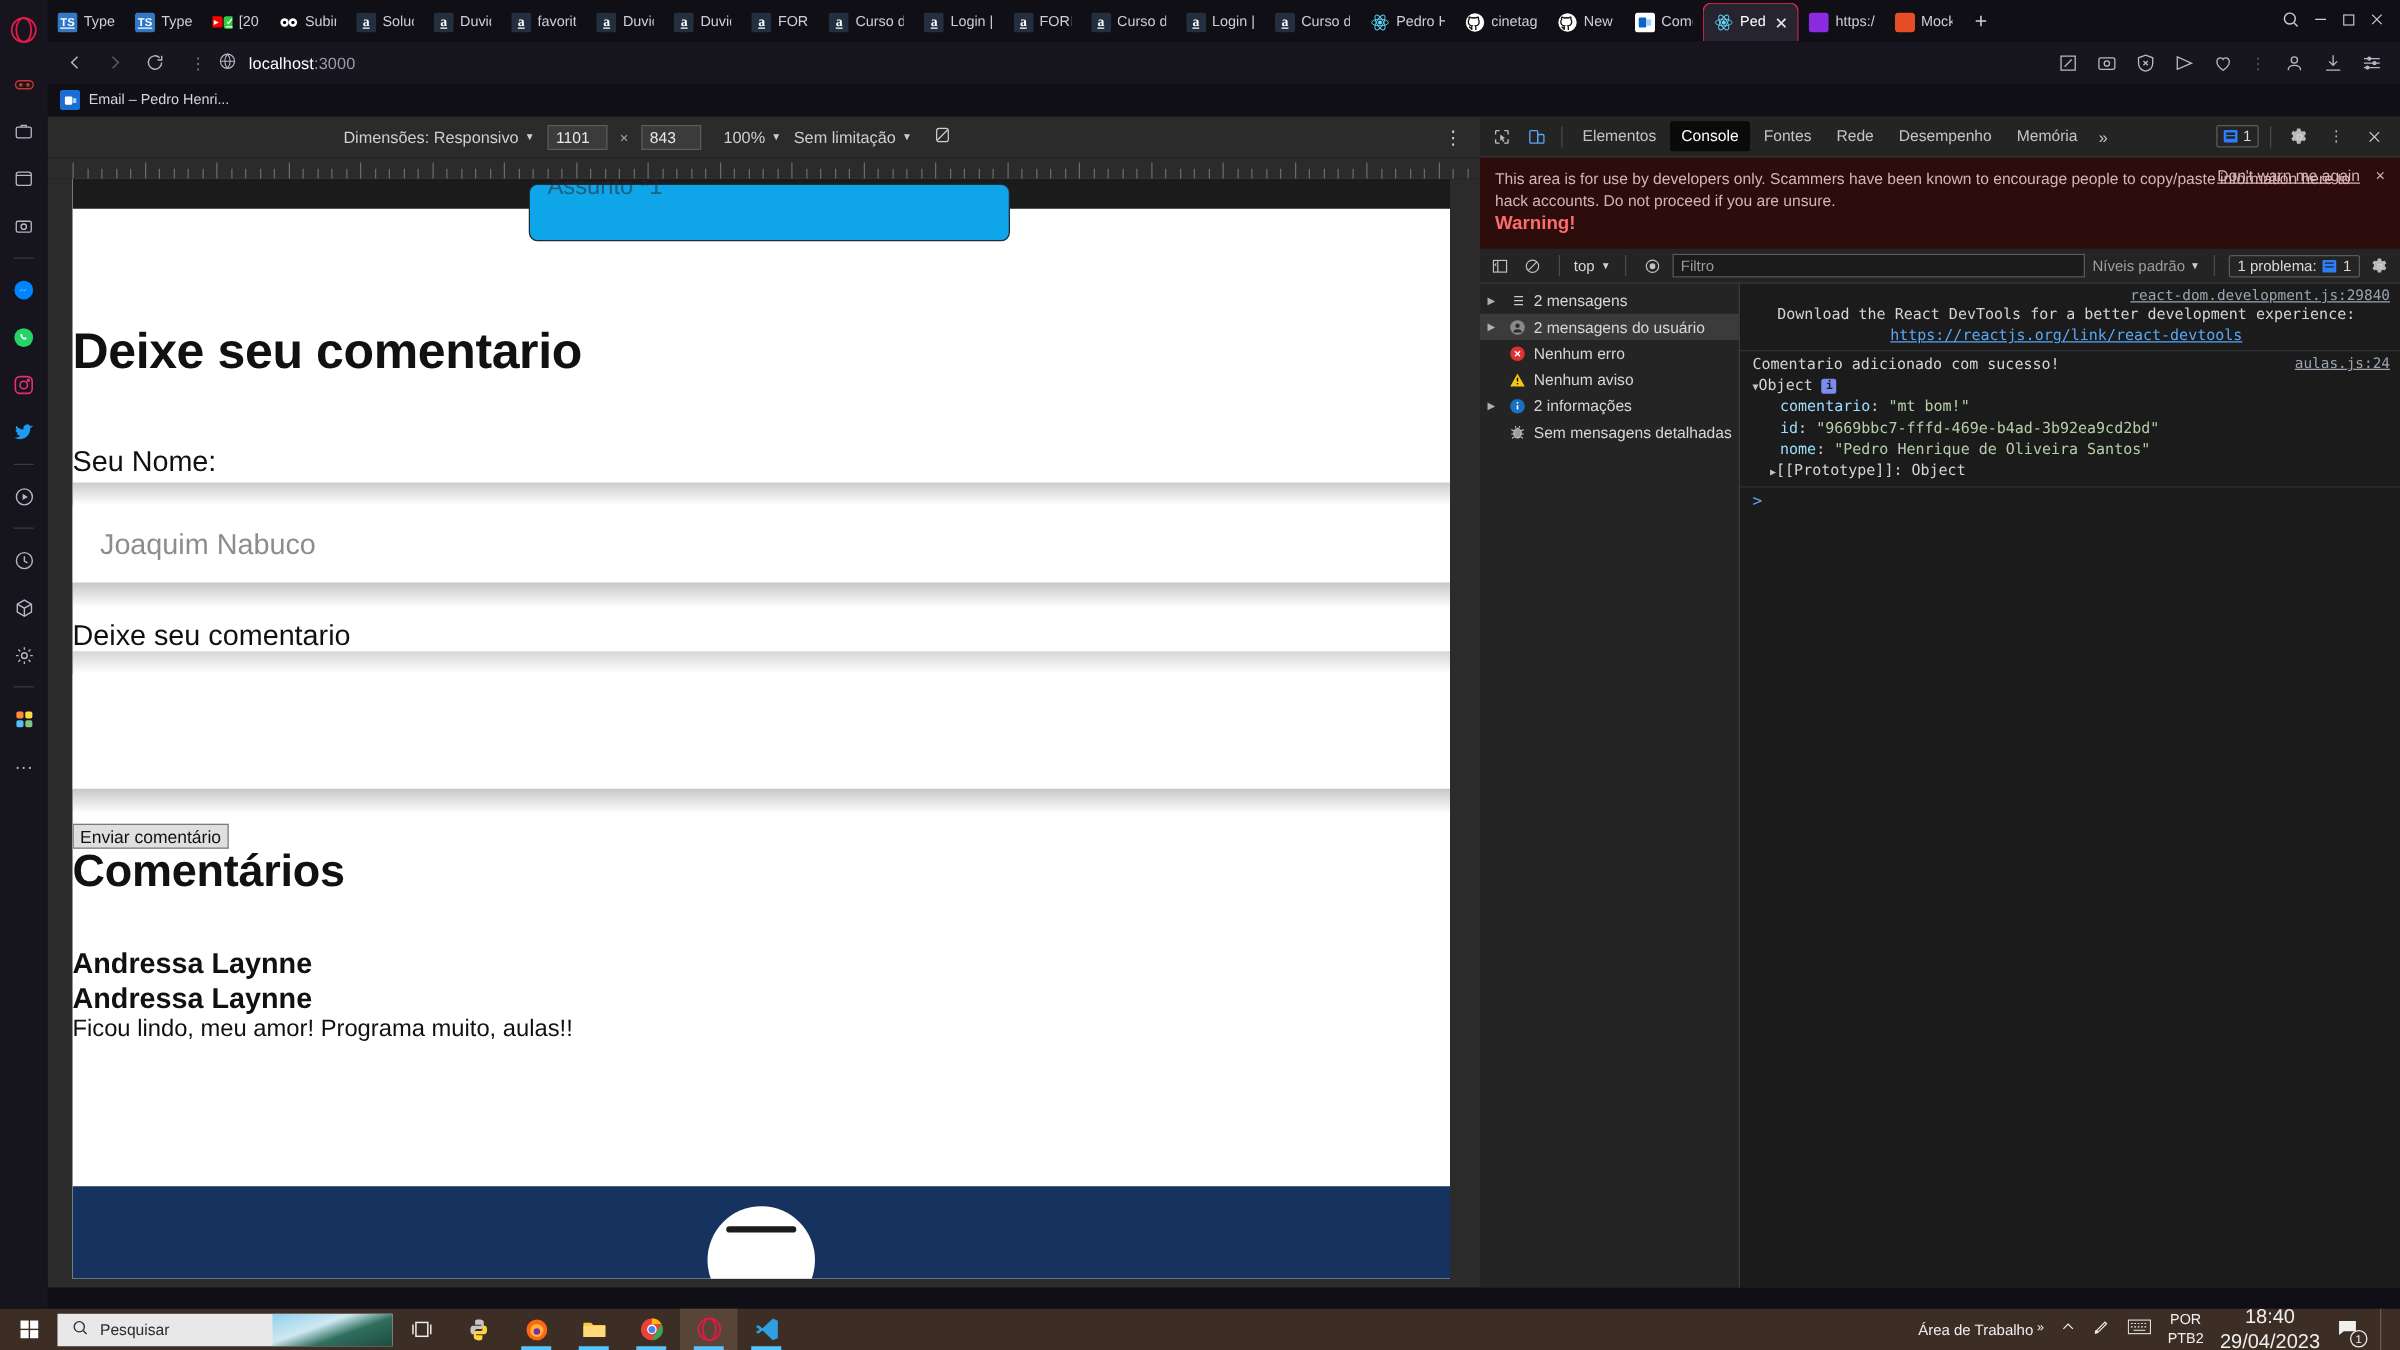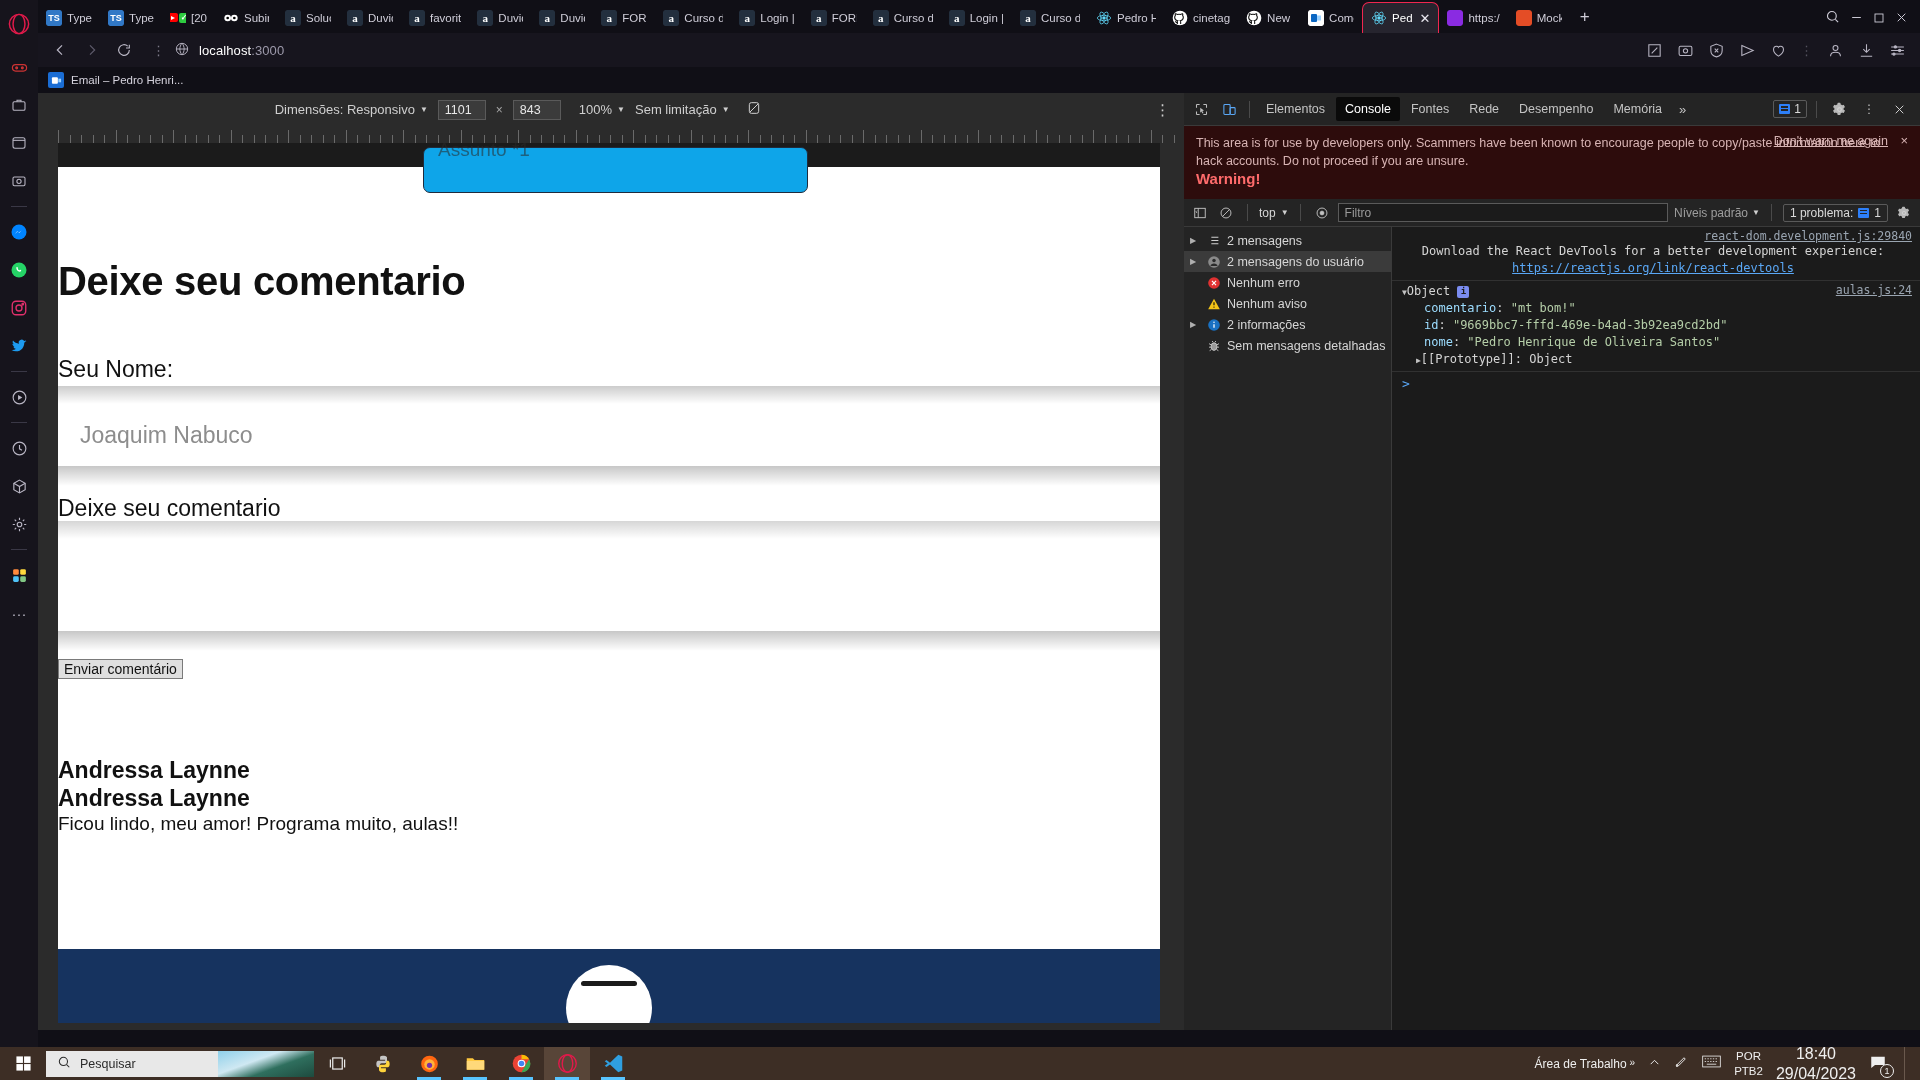--- a/index.html
+++ b/index.html
@@ -39,21 +39,21 @@
     display: flex; align-items: center; gap: 5px;
     padding: 0 8px; color: #cfcdd8; font-size: 11.5px;
     border-radius: 7px 7px 0 0; white-space: nowrap;
     max-width: 76px; overflow: hidden;
   }
   .tab.narrow { max-width: 62px; }
   .tab-favicon {
     width: 16px; height: 16px; flex: 0 0 16px;
     border-radius: 2px; display: flex; align-items: center;
     justify-content: center; font-size: 9px; font-weight: bold;
-    color: #fff; overflow: hidden;
+    color: #fff; overflow: hidden; text-decoration: underline;
   }
   .tab-title { overflow: hidden; text-overflow: clip; }
   .tab.active {
     background: #26242e; color: #fff;
     border: 1px solid #f0264f; border-bottom: none;
     max-width: 92px;
   }
   .tab-close { margin-left: 2px; font-size: 13px; color: #e8e6ee; }
   #new-tab-btn {
     width: 26px; height: 26px; flex: 0 0 26px; color: #cfcdd8;
@@ -893,20 +893,21 @@
     </div>
     <div id="shadow-2"></div>
 
     <div id="label-coment">Deixe seu comentario</div>
     <div id="shadow-3"></div>
     <div id="textarea-coment"></div>
     <div id="shadow-4"></div>
 
     <button id="btn-enviar">Enviar comentário</button>
 
+    <h2 id="coment-title">Comentários</h2>
     <div id="comments-list">
         <div class="cm-author">Andressa Laynne</div>
         <div class="cm-author">Andressa Laynne</div>
         <div class="cm-text">Ficou lindo, meu amor! Programa muito, aulas!!</div>
       </div>
 
     <div id="page-footer">
       <div id="footer-circle"></div>
       <div id="footer-bar"></div>
     </div>
@@ -1084,20 +1085,21 @@
 
       <div class="co-entry">
         <span class="co-src top">react-dom.development.js:29840</span>
         <div class="co-text" style="margin-top:14px;text-align:center;">
           <span>Download the React DevTools for a better development experience: </span><span class="co-link">https://reactjs.org/link/react-devtools</span>
         </div>
       </div>
 
       <div class="co-entry">
         <span class="co-src top">aulas.js:24</span>
+        <div class="co-text">Comentario adicionado com sucesso!</div>
         <div class="co-obj-row">
           <span class="co-tri">▼</span><span>Object</span>
           <span class="info-badge">i</span>
         </div>
         <div id="obj-props">
             <div class="co-obj-row" style="padding-left: 22px;"><span class="co-key">comentario</span>: <span class="co-str">"mt bom!"</span></div>
             <div class="co-obj-row" style="padding-left: 22px;"><span class="co-key">id</span>: <span class="co-str">"9669bbc7-fffd-469e-b4ad-3b92ea9cd2bd"</span></div>
             <div class="co-obj-row" style="padding-left: 22px;"><span class="co-key">nome</span>: <span class="co-str">"Pedro Henrique de Oliveira Santos"</span></div>
           </div>
         <div class="co-obj-row" style="padding-left:14px;">

